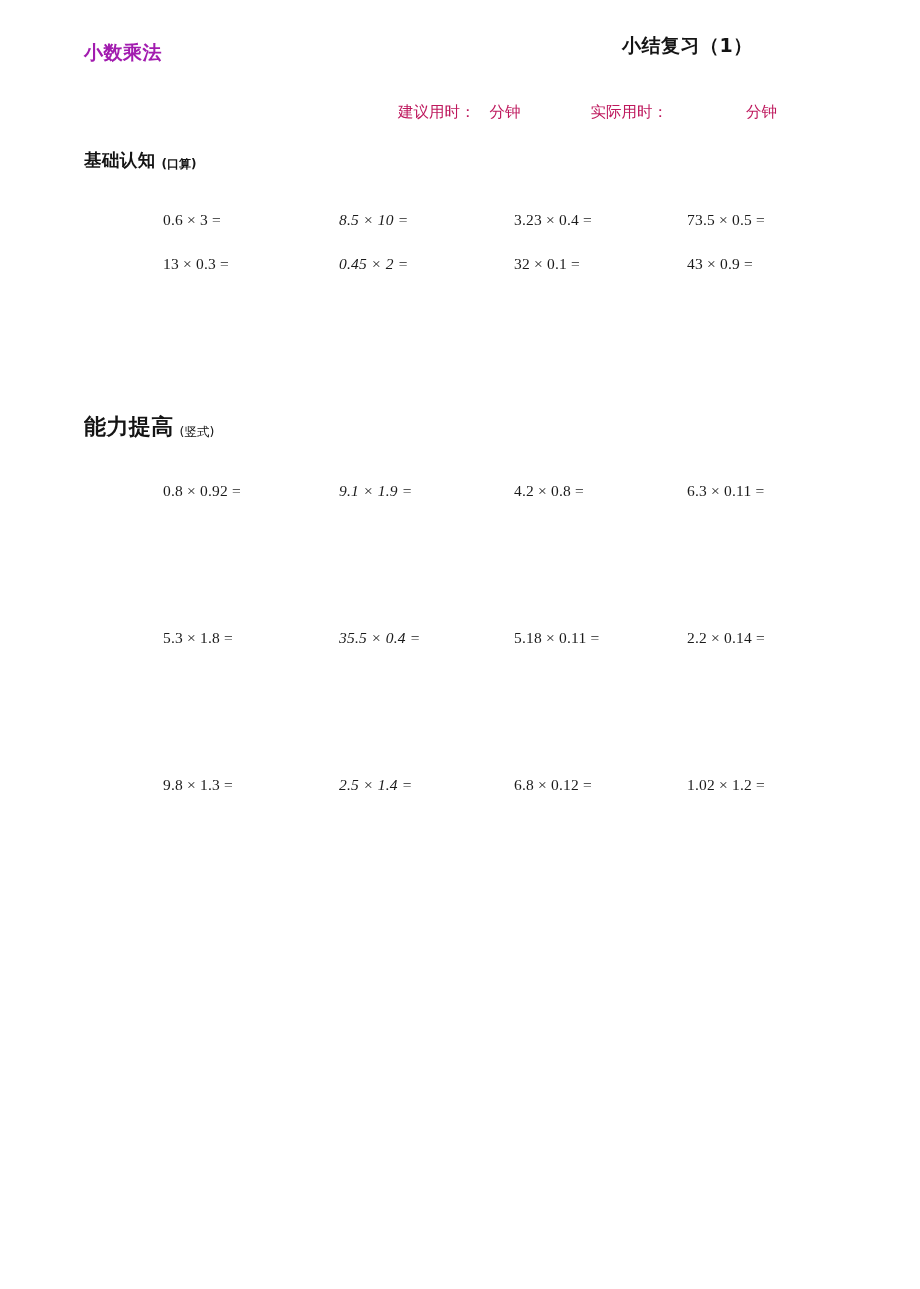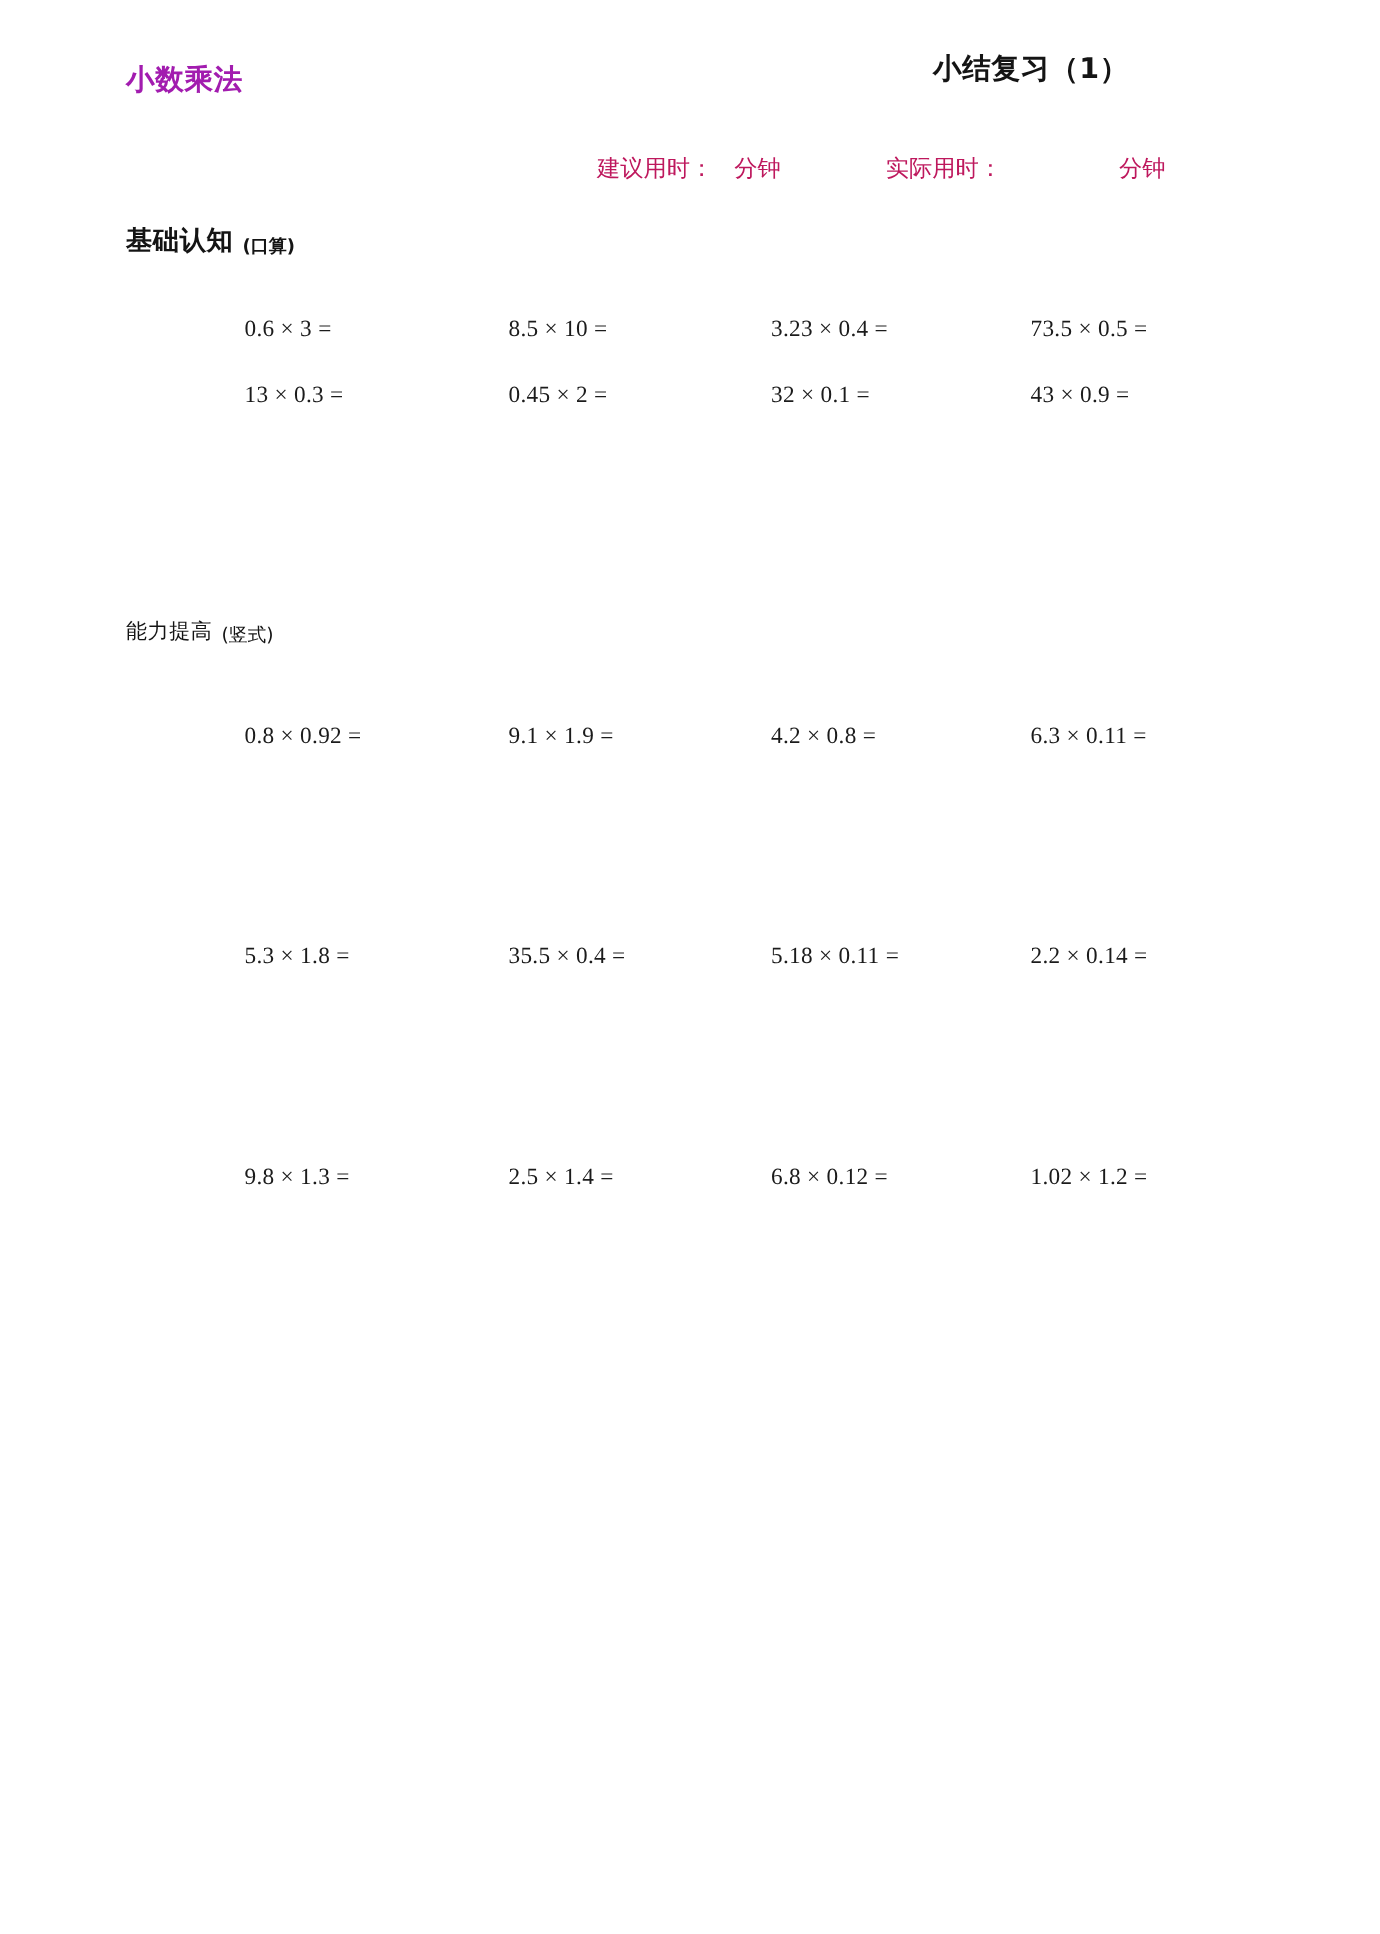--- a/index.html
+++ b/index.html
@@ -84,21 +84,21 @@
     font-family: "DejaVu Sans", "Liberation Sans", sans-serif;
     font-size: 12px;
     font-weight: bold;
     margin-left: 6px;
     letter-spacing: 0;
     position: relative;
     top: 2px;
   }
   #heading-basic { left: 84px; top: 148px; }
   #heading-advanced { left: 84px; top: 412px; }
-  #heading-advanced .main { font-weight: normal; font-size: 14px; }
+  #heading-advanced .main { font-weight: bold; font-size: 22px; }
   #heading-advanced .sub { font-weight: normal; font-size: 12.5px; }
 
   
   .problem-grid {
     position: absolute;
     left: 0;
     width: 752px;
     margin-left: 39px;
   }
   #grid-basic { top: 211px; }
@@ -114,21 +114,21 @@
   .problem-cell {
     position: absolute;
     top: 0;
     font-family: "Liberation Serif", "DejaVu Serif", serif;
     font-size: 15.5px;
     color: #1b1b1b;
     white-space: nowrap;
     letter-spacing: 0.2px;
   }
   .problem-cell.c0 { left: 124px; }
-  .problem-cell.c1 { left: 300px; }
+  .problem-cell.c1 { left: 300px; font-style: italic; }
   .problem-cell.c2 { left: 475px; }
   .problem-cell.c3 { left: 648px; }
 
   
   #grid-basic .problem-row:nth-child(5) .problem-cell.c0 { left: 118px; }
 </style>
 </head>
 <body>
 
 <div class="page">

